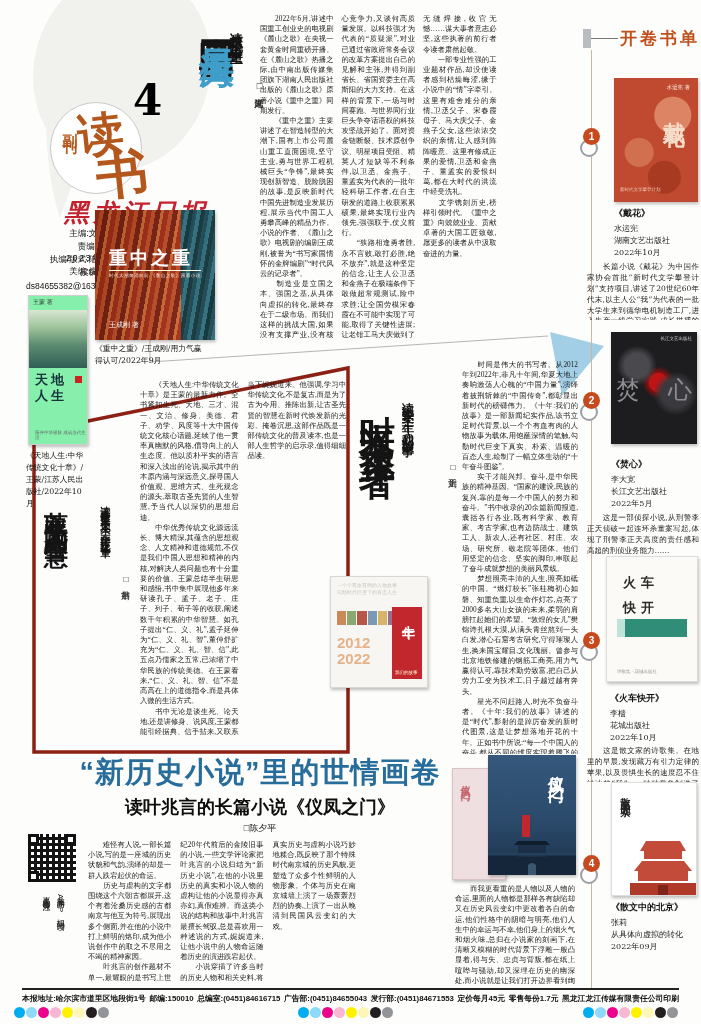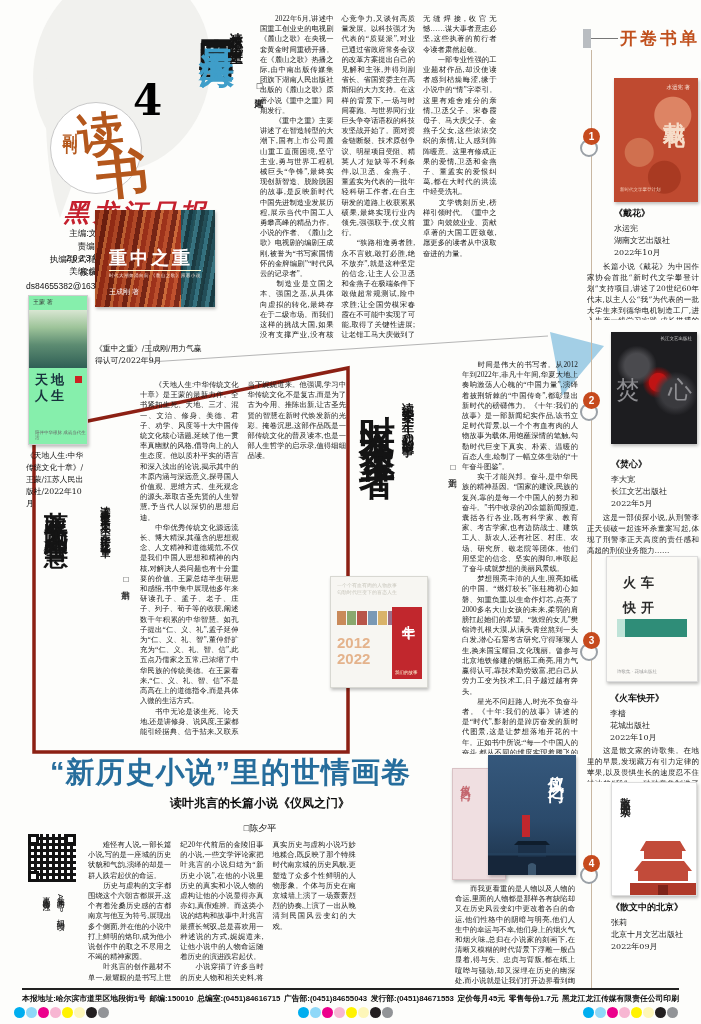--- a/index.html
+++ b/index.html
@@ -23,21 +23,21 @@
   #dushu .c2{position:absolute;left:14px;top:38px;font-size:52px;}
   #staff{left:14px;top:227px;width:100px;text-align:right;font-size:8.5px;line-height:1.5;white-space:pre-line;}
   #email{left:8px;top:266px;width:106px;text-align:right;font-size:8.5px;line-height:1.6;white-space:pre-line;}
   
   #main-title{left:194px;top:10px;height:340px;font-size:35px;font-weight:900;letter-spacing:2px;line-height:1.3;}
   #main-title .blue{color:#3f9ec9;}
   #main-subtitle{left:227px;top:22px;height:210px;font-size:13px;font-weight:700;letter-spacing:2px;}
   #main-author{left:252px;top:80px;height:90px;font-size:9.5px;color:#222;}
   #main-body{left:260px;top:14px;width:318px;height:336px;column-count:4;column-gap:8px;}
   
-  #cov-zzz{left:95px;top:210px;width:120px;height:97px;
+  #cov-zzz{left:95px;top:210px;width:120px;height:130px;
     background:linear-gradient(100deg,rgba(0,0,0,.18),rgba(255,255,255,.06)),
     repeating-linear-gradient(100deg,#a93016 0 5px,#c84f28 5px 9px,#7e2210 9px 14px,#d86a35 14px 17px);}
   #cov-zzz .teal{position:absolute;right:0;top:0;width:28%;height:100%;
     background:repeating-linear-gradient(100deg,#174f5c 0 4px,#2c7586 4px 8px,#0e3a44 8px 12px);opacity:.92;}
   #cov-zzz .t{position:absolute;left:14px;top:36px;color:#fff;font-size:18px;font-weight:800;letter-spacing:3px;}
   #cov-zzz .s{position:absolute;left:14px;top:60px;color:#ffe9dd;font-size:4.5px;letter-spacing:.5px;border-top:.5px solid #ffd;padding-top:2px;}
   #cov-zzz .a{position:absolute;left:14px;bottom:10px;color:#fff;font-size:7px;}
   #cap-zzz{left:95px;top:343px;width:114px;}
   
   #cov-tiandi{left:28px;top:295px;width:58px;height:148px;background:#86efac;border:.5px solid #cfcfcf;}
@@ -62,22 +62,22 @@
   #cov-shinian .emboss{position:absolute;left:6px;top:5px;font-size:5px;color:#c9c7bd;line-height:1.4;}
   #cov-shinian .strip{position:absolute;left:6px;top:34px;width:60px;height:14px;display:flex;gap:1px;}
   #cov-shinian .strip i{flex:1;}
   #cov-shinian .years{position:absolute;left:6px;top:58px;font-size:15px;font-weight:800;color:#bcd3e2;line-height:1.05;white-space:pre-line;}
   #cov-shinian .years span{color:#e4b38c;}
   #cov-shinian .red{position:absolute;right:5px;top:30px;width:30px;height:72px;background:#c1272d;}
   #cov-shinian .red .sn{position:absolute;left:7px;top:8px;color:#fff;font-size:13px;font-weight:800;writing-mode:vertical-rl;letter-spacing:2px;}
   #cov-shinian .red .sub{position:absolute;left:3px;bottom:4px;color:#ffd;font-size:4.5px;}
   #cap-shinian{left:330px;top:690px;width:96px;}
   
-  #gate-title{left:50px;top:753px;width:420px;font-size:29px;font-weight:900;color:#266d9c;letter-spacing:1px;}
-  #gate-subtitle{left:50px;top:795px;width:420px;text-align:center;font-size:12px;font-weight:700;color:#0d0d0d;}
+  #gate-title{left:50px;top:753px;width:420px;text-align:center;font-size:29px;font-weight:900;color:#266d9c;letter-spacing:1px;}
+  #gate-subtitle{left:50px;top:795px;width:420px;text-align:center;font-size:18px;font-weight:700;color:#0d0d0d;}
   #gate-author{left:50px;top:822px;width:420px;text-align:center;font-size:9px;color:#222;}
   #gate-body{left:88px;top:840px;width:360px;height:146px;column-count:4;column-gap:9px;}
   #gate-body2{left:455px;top:884px;width:120px;height:100px;}
   #qr{left:28px;top:834px;width:48px;height:48px;background:
       repeating-linear-gradient(0deg,#141414 0 3px,transparent 3px 6px),
       repeating-linear-gradient(90deg,#141414 0 3px,#fff 3px 6px);}
   #qr .f{position:absolute;width:11px;height:11px;border:3px solid #111;background:#fff;box-sizing:border-box;}
   #qr .tl{left:0;top:0;} #qr .tr{right:0;top:0;} #qr .bl{left:0;bottom:0;}
   #qr-cap{left:38px;top:890px;height:80px;font-size:8px;letter-spacing:1px;color:#222;white-space:pre-line;line-height:1.8;}
   #cov-yifeng-back{left:452px;top:768px;width:52px;height:110px;background:#f0dfe1;border:.5px solid #d9c2c5;}
@@ -324,21 +324,21 @@
         <rect x="14" y="26" width="38" height="8"></rect>
         <path d="M4,46 L62,46 L54,36 L12,36 Z"></path>
         <rect x="8" y="46" width="50" height="10"></rect>
         <rect x="0" y="58" width="66" height="12" fill="#b03a2a"></rect>
         <rect x="28" y="60" width="10" height="10" fill="#7e241a"></rect>
       </g>
     </svg>
   </div>
   <div class="bk-title" style="left:611px;top:901px;">《散文中的北京》</div>
   <div class="bk-meta" style="left:611px;top:917px;">张莉
-北京十月文艺出版社
+从具体向虚拟的转化
 2022年09月</div>
 
   <div class="abs" id="foot-rule"></div>
   <div class="abs" id="foot-row">
     <span>本报地址:哈尔滨市道里区地段街1号</span>
     <span>邮编:150010</span>
     <span>总编室:(0451)84616715</span>
     <span>广告部:(0451)84655043</span>
     <span>发行部:(0451)84671553</span>
     <span>定价每月45元</span>

